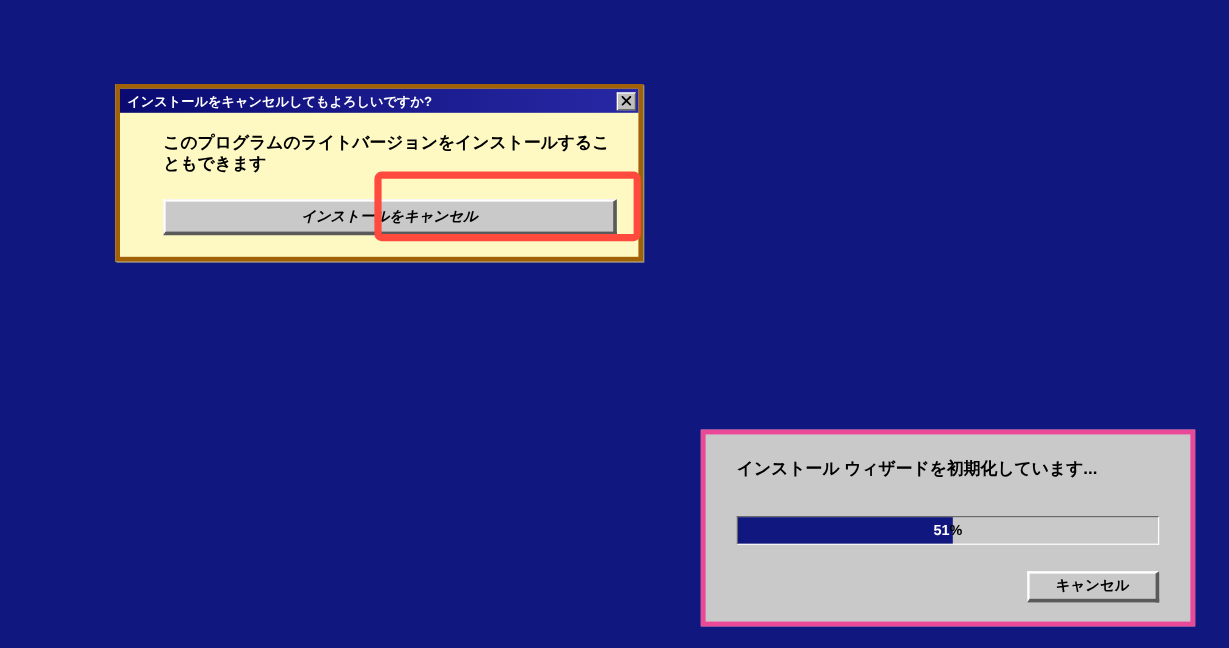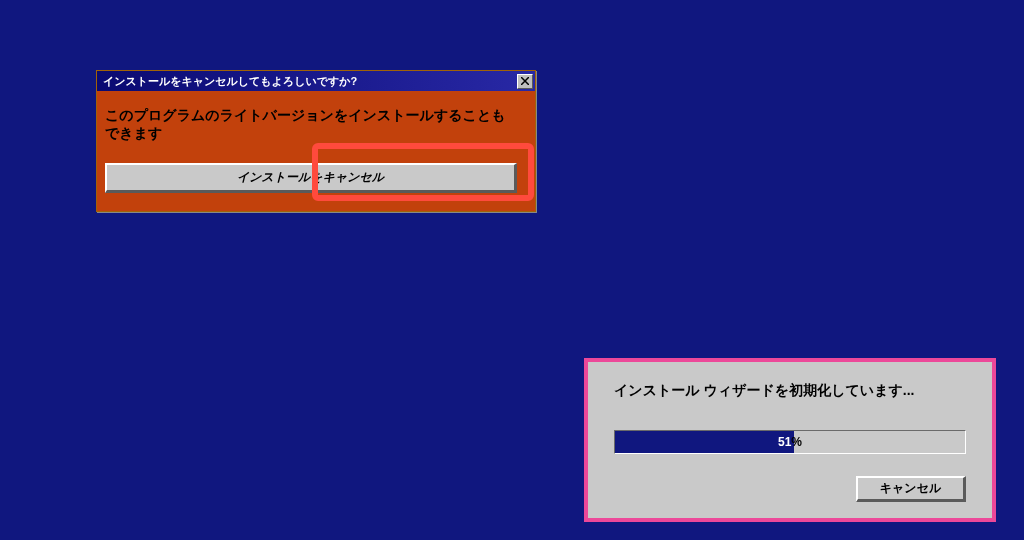--- a/index.html
+++ b/index.html
@@ -10,22 +10,22 @@
     body {
       width: 1024px;
       height: 540px;
       background: #10177f;
       font-family: "MS PGothic", "Meiryo", sans-serif;
       position: relative;
       overflow: hidden;
     }
     .dialog {
       position: absolute;
-      background: #c2410c;
-      border: 1px solid #a16207;
+      background: #fef9c3;
+      border: 4px solid #a16207;
       box-shadow: 1px 1px 0 #888;
     }
     .titlebar {
       height: 20px;
       background: linear-gradient(to right, #0a0a72, #2828a5);
       color: #ffffff;
       font-size: 11px;
       font-weight: bold;
       display: flex;
       align-items: center;
@@ -46,21 +46,21 @@
       display: flex;
       align-items: center;
       justify-content: center;
       cursor: pointer;
     }
     .titlebar .close-btn svg {
       width: 8px;
       height: 8px;
     }
     .dialog-body {
-      padding: 16px 18px 18px 8px;
+      padding: 16px 18px 18px 36px;
     }
     .dialog-message {
       font-size: 14px;
       font-weight: bold;
       color: #000;
       margin-bottom: 20px;
     }
     .button-row {
       display: flex;
       gap: 18px;

